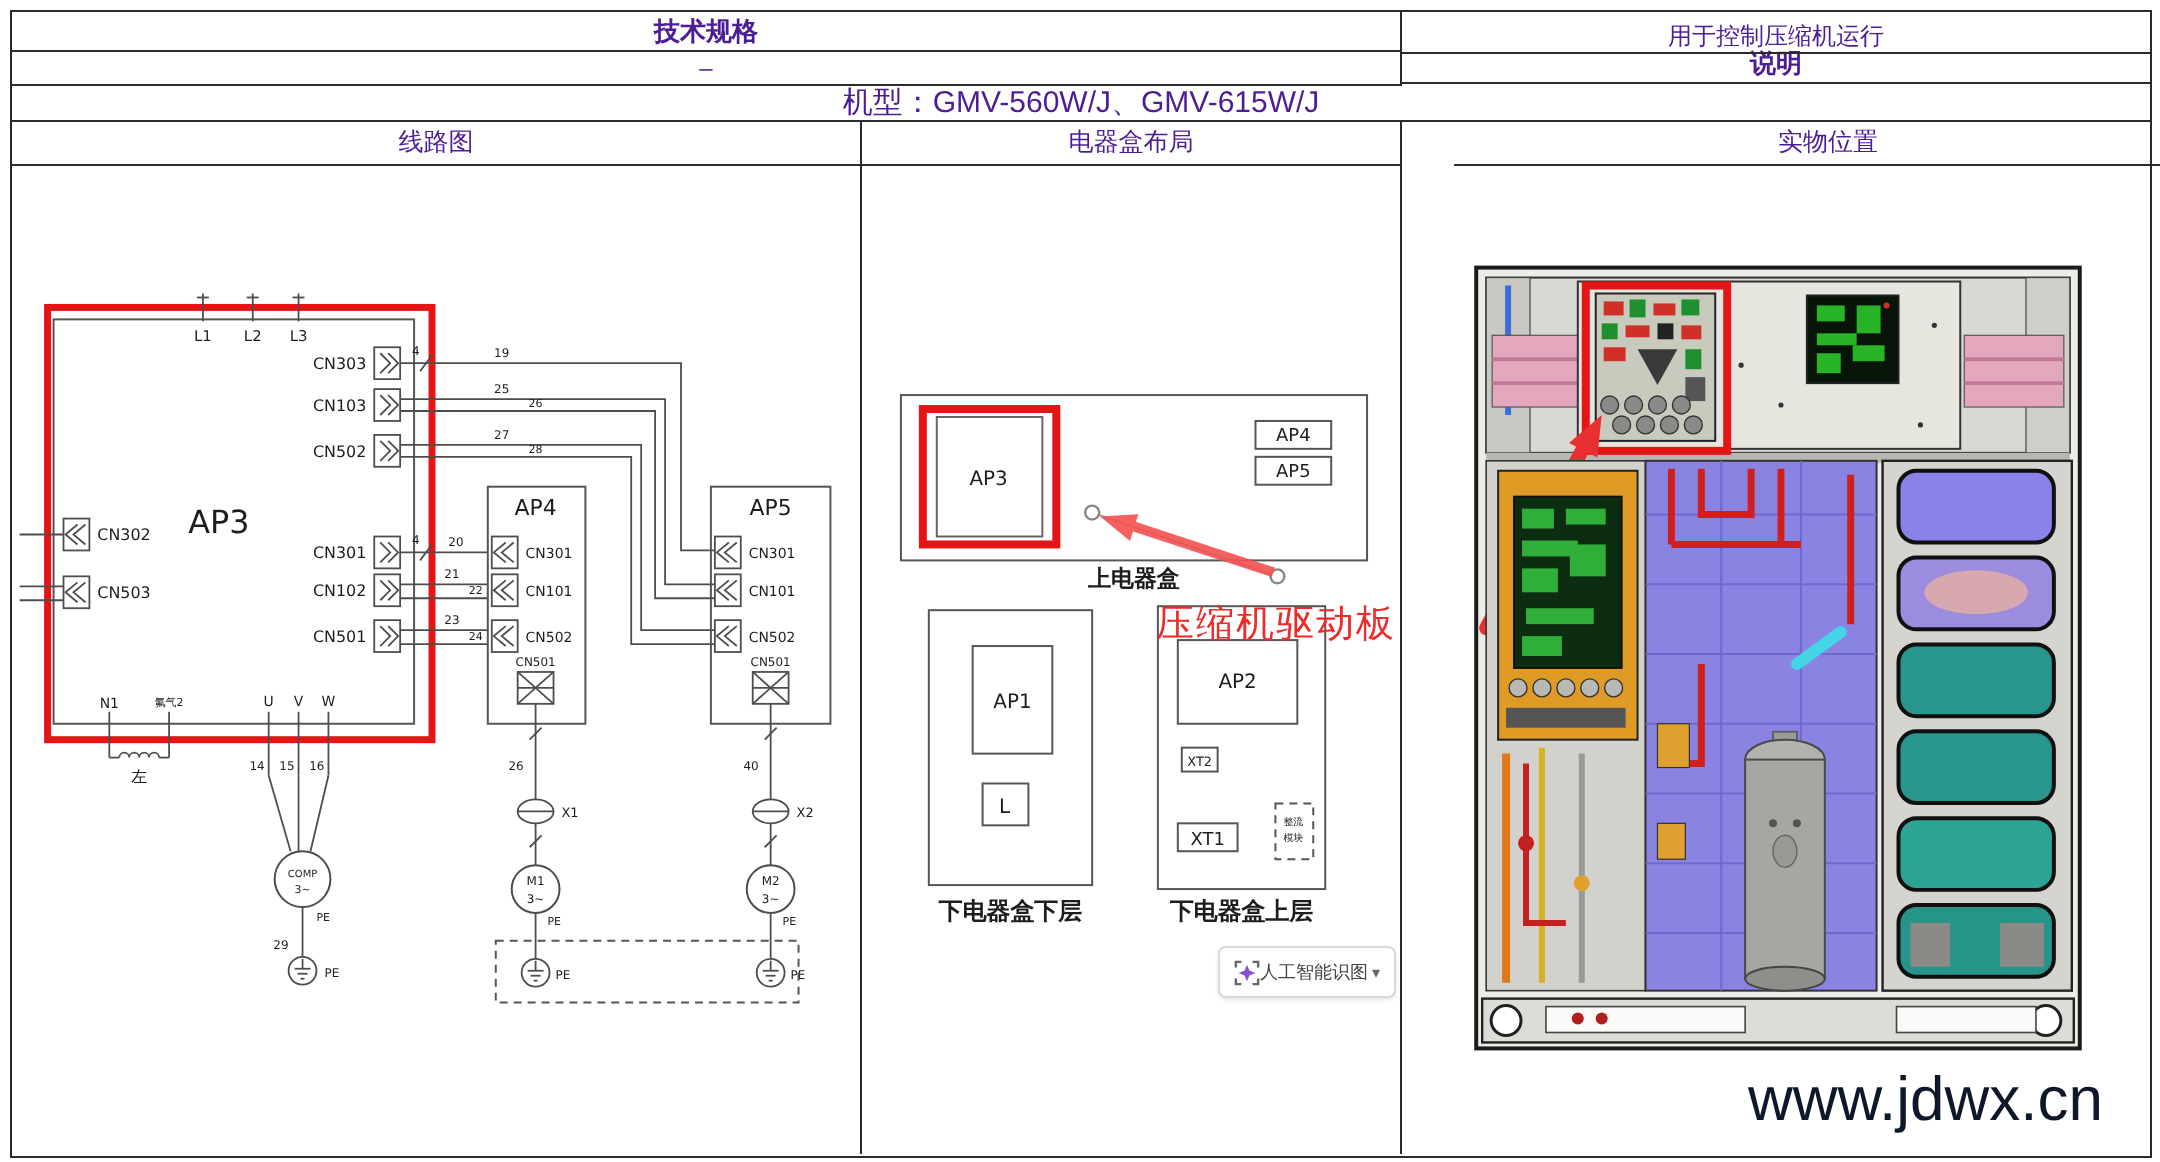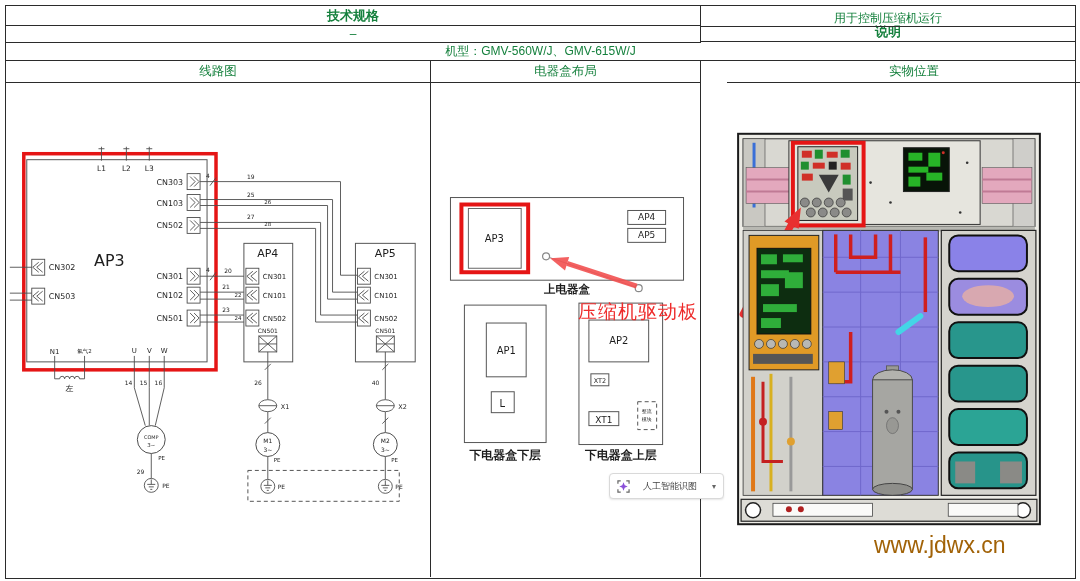--- a/index.html
+++ b/index.html
@@ -1,50 +1,50 @@
 <!DOCTYPE html>
 <html><head>
 <meta charset="utf-8">
 <style>
   html,body{margin:0;padding:0;background:#fff;}
   .page{position:relative;width:1080px;height:581px;background:#fff;overflow:hidden;
         font-family:"Liberation Sans","DejaVu Sans",sans-serif;color:#1d1d1d;}
   .tbl{position:absolute;left:5px;top:5px;width:1069px;height:572px;border:1px solid #2b2b2b;}
   .cell{position:absolute;box-sizing:border-box;display:flex;align-items:center;justify-content:center;
-        font-size:12.5px;color:#15803d;}
+        font-size:12.5px;color:#4c1d95;}
   .b-r{border-right:1px solid #2b2b2b}.b-b{border-bottom:1px solid #2b2b2b}
   .hdr{font-weight:bold;font-size:13px}
   .panel{position:absolute;box-sizing:border-box;}
   svg text{font-family:"DejaVu Sans","Liberation Sans",sans-serif;fill:#1d1d1d;}
   .box{fill:none;stroke:#555;stroke-width:1}
   .redbox{fill:none;stroke:#e51515;stroke-width:3.5}
   .w{fill:none;stroke:#4d4d4d;stroke-width:0.9}
   .dash{fill:none;stroke:#555;stroke-width:1;stroke-dasharray:4 3}
   .sym rect{fill:#fff;stroke:#4d4d4d;stroke-width:0.9}
   .sym line,.sym polyline{fill:none;stroke:#4d4d4d;stroke-width:0.9}
   .anno{position:absolute;left:578px;top:299px;font-size:19px;color:#ee2b2b;letter-spacing:1px;white-space:nowrap;}
-  .badge{position:absolute;left:609px;top:473px;height:24px;display:flex;align-items:center;gap:13px;
+  .badge{position:absolute;left:609px;top:473px;height:24px;display:flex;align-items:center;gap:0;
          padding:0 7px;background:#fff;border:1px solid #d9d9d9;border-radius:4px;font-size:9px;color:#444;
          box-shadow:0 1px 2px rgba(0,0,0,.10);cursor:pointer;}
   .badge .chev{font-size:8px;color:#666;margin-left:2px;}
-  .wm{position:absolute;left:874px;top:532px;font-size:23px;color:#a16207;white-space:nowrap;text-align:right;}
+  .wm{position:absolute;left:874px;top:532px;font-size:31px;color:#0f172a;white-space:nowrap;text-align:right;}
 </style>
 </head>
 <body>
 
 <div class="page">
   <div class="tbl">
 
     <div class="cell hdr b-r b-b" style="left:0;top:0;width:695px;height:20px">技术规格</div>
     <div class="cell hdr b-b" style="left:695px;top:16px;width:374px;height:20px">说明</div>
 
     <div class="cell b-r b-b" style="left:0;top:20px;width:695px;height:17px;font-size:12px">–</div>
     <div class="cell b-b" style="left:695px;top:4px;width:374px;height:17px;font-size:12px">用于控制压缩机运行</div>
 
-    <div class="cell b-b" style="left:0;top:37px;width:1069px;height:18px;font-size:12px">机型：GMV-560W/J、GMV-615W/J</div>
+    <div class="cell b-b" style="left:0;top:37px;width:1069px;height:18px;font-size:15px">机型：GMV-560W/J、GMV-615W/J</div>
 
     <div class="cell b-r b-b" style="left:425px;top:55px;width:270px;height:22px">电器盒布局</div>
     <div class="cell b-r b-b" style="left:0;top:55px;width:425px;height:22px">线路图</div>
     <div class="cell b-b" style="left:721px;top:55px;width:374px;height:22px">实物位置</div>
 
     <div class="panel b-r" style="left:0;top:77px;width:425px;height:494px">
       <svg width="425" height="494" viewBox="0 0 425 496">
 
         <g>
           <rect class="box" x="20" y="77" width="181" height="203"></rect>

